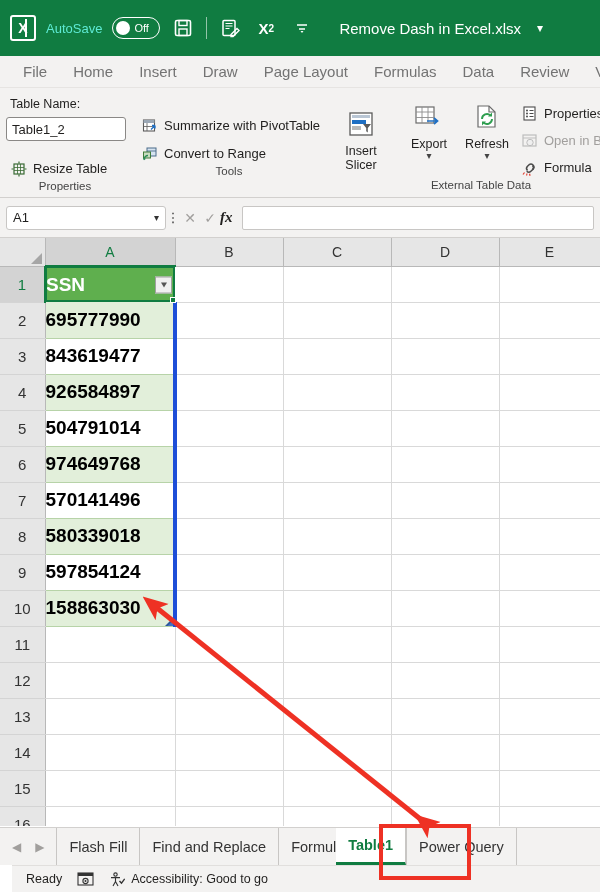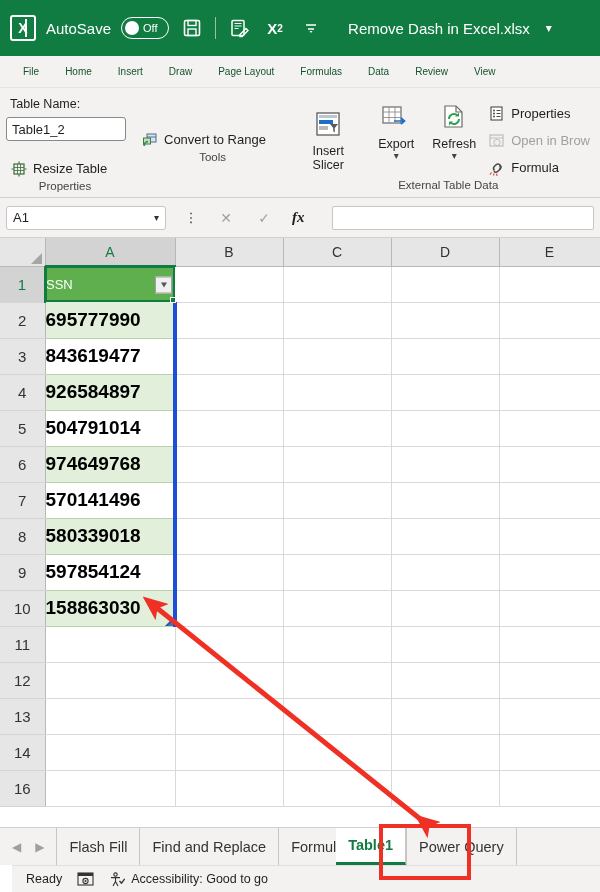--- a/index.html
+++ b/index.html
@@ -19,42 +19,42 @@
   .xl-logo {
     width: 26px; height: 26px; border: 2px solid #fff; border-radius: 3px;
     display: flex; align-items: center; justify-content: center;
     font-size: 14px; font-weight: bold; color: #fff; flex: none;
     position: relative;
   }
   .xl-logo::after {
     content: ""; position: absolute; right: 2px; top: 2px; bottom: 2px; width: 5px;
     border-left: 2px solid #fff;
   }
-  .autosave-label { font-size: 15px; color: #ffffff; white-space: nowrap; }
+  .autosave-label { font-size: 13px; color: #5eead4; white-space: nowrap; }
   .toggle {
     width: 48px; height: 22px; border-radius: 11px; border: 1.6px solid #fff;
     display: flex; align-items: center; padding: 0 3px; gap: 4px; flex: none;
   }
   .toggle .knob { width: 14px; height: 14px; border-radius: 50%; background: #fff; flex:none;}
   .toggle .st { font-size: 11px; color: #fff; }
   .tb-icon { width: 26px; height: 26px; display:flex; align-items:center; justify-content:center; flex:none; }
   .tb-icon svg { display:block; }
   .tb-sep { width: 1px; height: 22px; background: rgba(255,255,255,.55); flex: none; }
   .sub2 { font-size: 15px; font-weight: bold; color:#fff; }
   .sub2 sub { font-size: 10px; }
   .doc-title { font-size: 15px; color: #fff; white-space: nowrap; margin-left: 14px; }
   .chev { font-size: 12px; color:#fff; margin-left: 6px; }
 
   
   .menubar {
     height: 32px; background: #f3f2f1; display: flex; align-items: center;
     padding: 0 12px; gap: 4px; border-bottom: 1px solid #e6e4e2;
   }
   .menu-item {
-    font-size: 10px; color: #14532d; padding: 4px 11px; border-radius: 3px; white-space: nowrap;
+    font-size: 15px; color: #737373; padding: 4px 11px; border-radius: 3px; white-space: nowrap;
   }
 
   
   .ribbon {
     height: 110px; background: #f3f2f1; display: flex; align-items: center;
     border-bottom: 1px solid #d2d0ce; position: relative; overflow: hidden;
   }
   .rgroup { display: flex; flex-direction: column; position: relative; padding: 5px 6px 0 6px; }
   .rgroup-body { flex: 1; display: flex; align-items: flex-start; gap: 4px; }
   .rgroup-label { text-align: center; font-size: 11.5px; color: #444; padding-bottom: 3px; }
@@ -71,21 +71,21 @@
   .rbtn.dim { color: #a19f9d; }
   .ico { width: 17px; height: 17px; flex: none; display:flex; align-items:center; justify-content:center;}
   .ico svg { display:block; }
   .bigbtn { display:flex; flex-direction:column; align-items:center; width: 56px;
             font-size: 12.5px; color:#201f1e; line-height: 1.15; padding-top: 2px;}
   .bigbtn .bico { width: 32px; height: 32px; margin-bottom: 3px; display:flex; align-items:center; justify-content:center;}
   .bigbtn .cv { font-size: 10px; color:#444; line-height: 1; }
 
   
   .fbar { height: 40px; background: #f3f2f1; display: flex; align-items: center;
-          padding: 0 6px; gap: 18px; border-bottom: 1px solid #d2d0ce; }
+          padding: 0 6px; gap: 0; border-bottom: 1px solid #d2d0ce; }
   .namebox {
     width: 160px; height: 24px; background: #fff; border: 1px solid #c8c6c4; border-radius: 3px;
     display: flex; align-items: center; padding: 0 6px; font-size: 13px; color: #201f1e;
     justify-content: space-between;
   }
   .namebox .nb-chev { font-size: 10px; color: #333; }
   .kebab { width: 14px; color: #333; font-size: 13px; text-align: center; letter-spacing: 0; }
   .fb-ico { width: 20px; text-align: center; font-size: 14px; color: #a19f9d; }
   .fb-fx { width: 22px; font-size: 15px; color: #201f1e; font-style: italic;
            font-family: "Liberation Serif", serif; font-weight: bold; }
@@ -110,21 +110,21 @@
   }
   td.rowhdr.sel { background: #d3d3d3; color: #107C41; border-right: 2px solid #107C41; }
   td.cell {
     height: 36px; border-right: 1px solid #d9d9d9; border-bottom: 1px solid #d9d9d9;
     font-size: 19px; color: #000; padding: 0 5px; vertical-align: middle; white-space: nowrap;
     overflow: hidden;
   }
   td.cell.band { background: #E2EFDA; }
   td.cell.tblcell { border-right: 4px solid #1d4ed8; border-bottom: 1px solid #b7d3a8; font-weight: bold; }
   td.hdrcell {
-    background: #5FAF4E; color: #fff; font-weight: normal; font-size: 13px;
+    background: #5FAF4E; color: #fff; font-weight: bold; font-size: 19px;
     position: relative; border: none;
   }
   .selbox {
     position: absolute; left: 45px; top: 28px; width: 130px; height: 36px;
     border: 2px solid #107C41; pointer-events: none;
   }
   .selbox .handle { position: absolute; right: -3px; bottom: -3px; width: 6px; height: 6px;
                     background: #107C41; border: 1px solid #fff; }
   .filterbtn {
     position: absolute; right: 3px; top: 50%; transform: translateY(-50%);
@@ -236,20 +236,31 @@
           <span>Resize Table</span>
         </div>
       </div>
       <div class="rgroup-label">Properties</div>
     </div>
 
     <div class="rsep"></div>
 
     <div class="rgroup" style="width:196px">
       <div class="rgroup-body" style="flex-direction:column; gap:5px; padding-top:4px">
+        <div class="rbtn">
+          <span class="ico">
+            <svg width="16" height="16" viewBox="0 0 16 16">
+                <rect x="1.5" y="2" width="11" height="11" fill="#fff" stroke="#5b5b5b" stroke-width="1.1"></rect>
+                <rect x="1.5" y="2" width="11" height="3" fill="#9aa7b5"></rect>
+                <path d="M5 5v8M1.5 8.5h11" stroke="#5b5b5b" stroke-width=".8"></path>
+                <path d="M9 11.5l4-4M13 7.5v3M13 7.5h-3" stroke="#1e6fc4" stroke-width="1.3" fill="none"></path>
+              </svg>
+          </span>
+          <span>Summarize with PivotTable</span>
+        </div>
         <div class="rbtn">
           <span class="ico">
             <svg width="16" height="16" viewBox="0 0 16 16">
                 <rect x="5" y="2" width="9" height="8" fill="#d6e4f0" stroke="#4a6b8a" stroke-width="1"></rect>
                 <path d="M5 5h9" stroke="#4a6b8a" stroke-width=".9"></path>
                 <rect x="1.5" y="6" width="7" height="6" fill="#c8dcc0" stroke="#3f7d3a" stroke-width="1"></rect>
                 <path d="M2 13.5a4 4 0 014-4" stroke="#2e8b57" stroke-width="1.5" fill="none"></path>
                 <path d="M1 12l1 2.2 2-1.4z" fill="#2e8b57"></path>
               </svg>
           </span>
@@ -492,20 +503,28 @@
       </tr>
       <tr>
         <td class="rowhdr">14</td>
         <td class="cell"></td>
         <td class="cell"></td>
         <td class="cell"></td>
         <td class="cell"></td>
         <td class="cell"></td>
       </tr>
       <tr>
+        <td class="rowhdr">15</td>
+        <td class="cell"></td>
+        <td class="cell"></td>
+        <td class="cell"></td>
+        <td class="cell"></td>
+        <td class="cell"></td>
+      </tr>
+      <tr>
         <td class="rowhdr">16</td>
         <td class="cell"></td>
         <td class="cell"></td>
         <td class="cell"></td>
         <td class="cell"></td>
         <td class="cell"></td>
       </tr>
 
     </tbody>
       </table>

